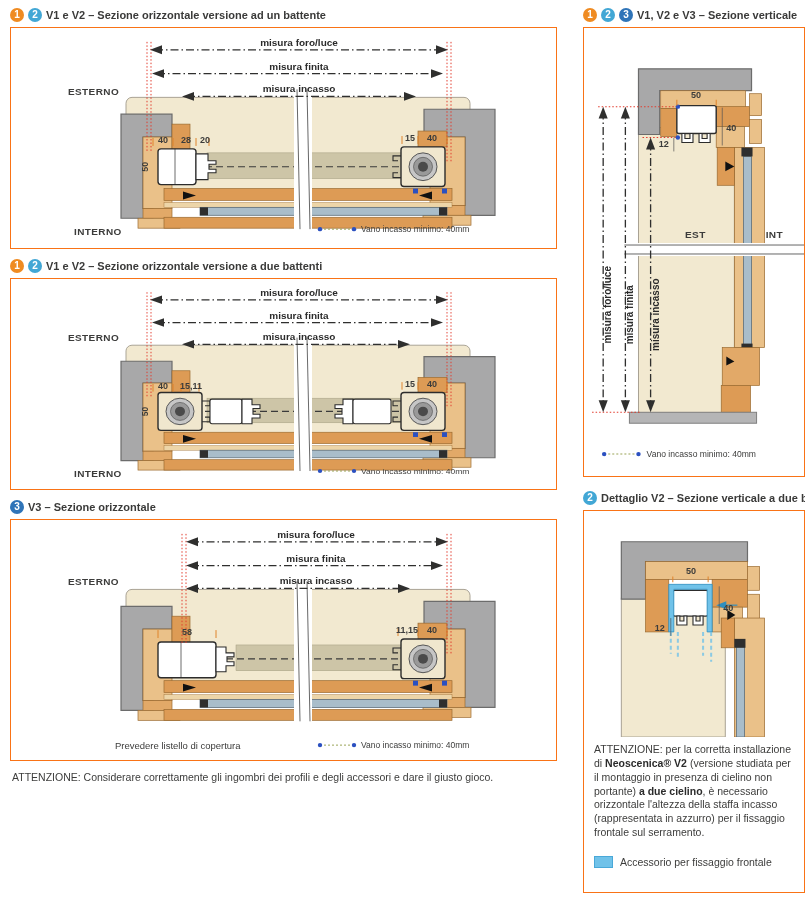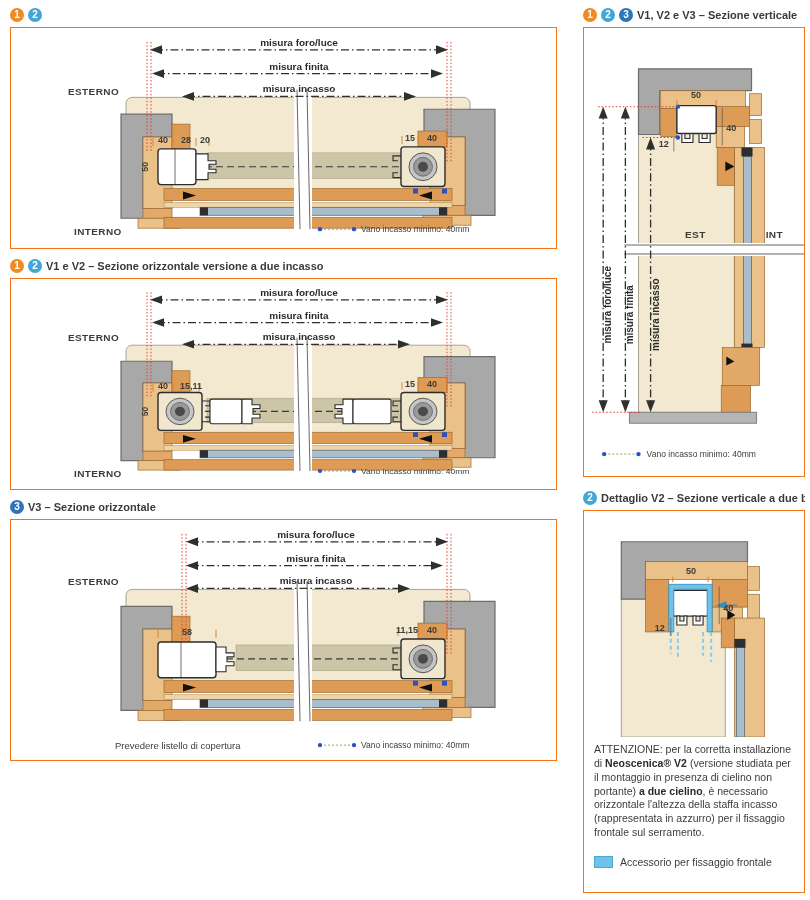--- a/index.html
+++ b/index.html
@@ -70,20 +70,21 @@
 <body>
 
 <div class="page">
 
   <div class="col-left">
 
     <div class="panel-block">
       <div class="panel-header">
         <span class="badge b1">1</span>
         <span class="badge b2">2</span>
+        <h3>V1 e V2 – Sezione orizzontale versione ad un battente</h3>
       </div>
       <div class="panel-box">
         <svg width="545" height="220" viewBox="0 0 545 222" preserveAspectRatio="none">
           <g>
             <rect x="115" y="70" width="344" height="95" rx="6" class="beige"></rect>
             <rect x="196" y="126" width="224" height="26" class="insul"></rect>
             <path class="wall" d="M161,87 H110 V192 h32 v-10 h-10 V110 h29 z"></path>
             <path class="wall" d="M413,82 h71 v107 h-55 v-10 h25 v-69 h-41 z"></path>
             <rect x="132" y="110" width="29" height="72" class="woodL"></rect>
             <rect x="161" y="97" width="18" height="27" class="woodO"></rect>
@@ -158,21 +159,21 @@
             <text x="350" y="206" class="tleg">Vano incasso minimo: 40mm</text>
           </g>
         </svg>
       </div>
     </div>
 
     <div class="panel-block">
       <div class="panel-header">
         <span class="badge b1">1</span>
         <span class="badge b2">2</span>
-        <h3>V1 e V2 – Sezione orizzontale versione a due incasso</h3>
+        <h3>V1 e V2 – Sezione orizzontale versione a due battenti</h3>
       </div>
       <div class="panel-box">
         <svg width="545" height="210" viewBox="0 0 545 222" preserveAspectRatio="none">
           <g>
             <rect x="115" y="70" width="344" height="95" rx="6" class="beige"></rect>
             <rect x="196" y="126" width="224" height="26" class="insul"></rect>
             <path class="wall" d="M161,87 H110 V192 h32 v-10 h-10 V110 h29 z"></path>
             <path class="wall" d="M413,82 h71 v107 h-55 v-10 h25 v-69 h-41 z"></path>
             <rect x="132" y="110" width="29" height="72" class="woodL"></rect>
             <rect x="161" y="97" width="18" height="27" class="woodO"></rect>
@@ -337,20 +338,21 @@
           <g>
             <circle cx="309" cy="227" r="2.2" class="bdot"></circle>
             <line x1="313" y1="227" x2="339" y2="227" class="legln"></line>
             <circle cx="343" cy="227" r="2.2" class="bdot"></circle>
             <text x="350" y="230" class="tleg">Vano incasso minimo: 40mm</text>
           </g>
         </svg>
       </div>
     </div>
 
+    <p class="attention-line">ATTENZIONE: Considerare correttamente gli ingombri dei profili e degli accessori e dare il giusto gioco.</p>
   </div>
 
   <div class="col-right">
 
     <div class="panel-block">
       <div class="panel-header">
         <span class="badge b1">1</span>
         <span class="badge b2">2</span>
         <span class="badge b3">3</span>
         <h3>V1, V2 e V3 – Sezione verticale</h3>

